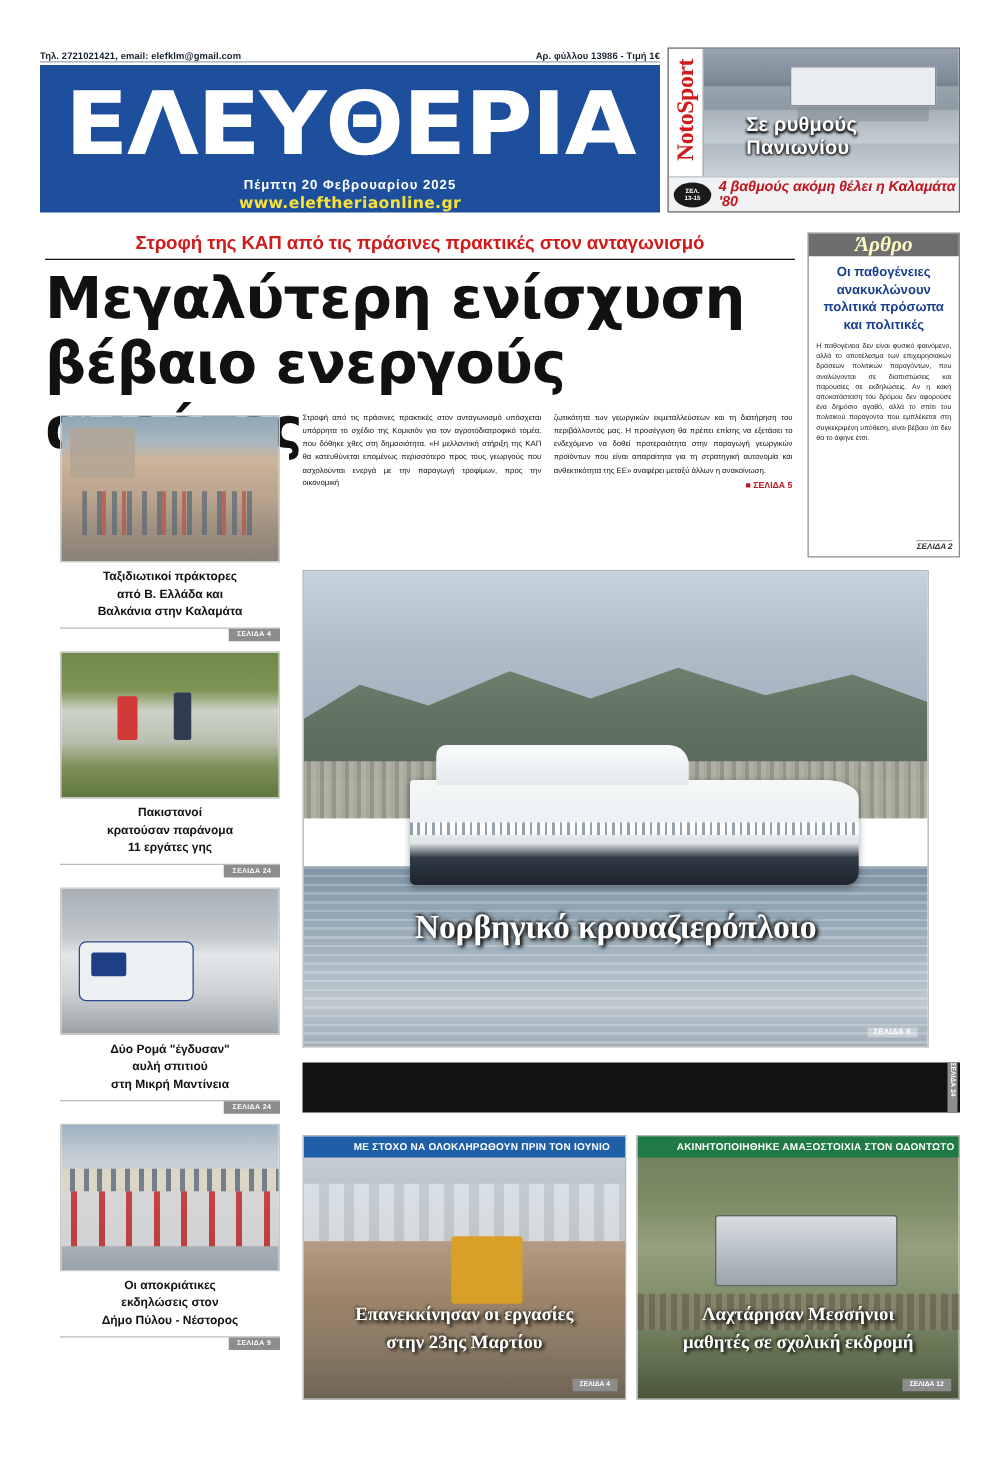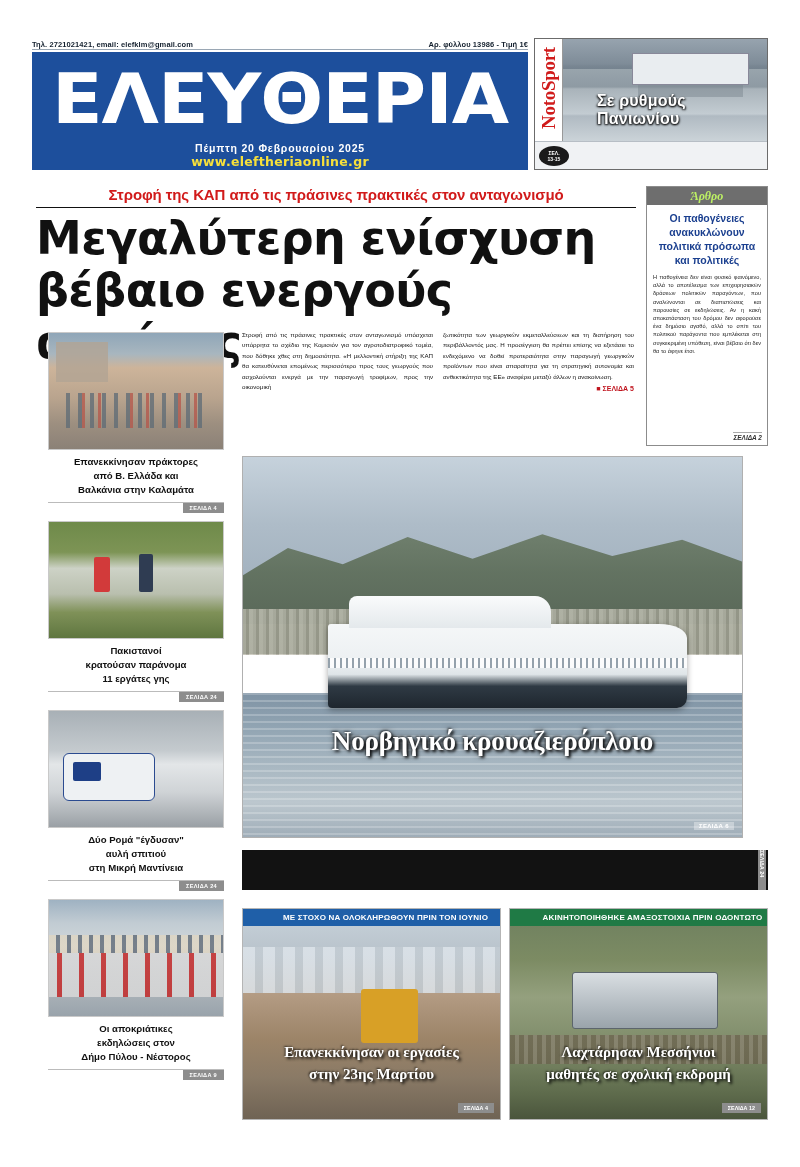--- a/index.html
+++ b/index.html
@@ -144,21 +144,21 @@
   .artbox {
     position: absolute; left: 646px; top: 186px;
     width: 122px; height: 260px;
     border: 1px solid #8c8c8c;
     background: #fff;
   }
   .artbox-head {
     height: 18px; background: #6e6e6e;
     display: flex; align-items: center; justify-content: center;
     font-family: "Liberation Serif", serif;
-    font-style: italic; font-weight: bold; font-size: 12px; color: #bef264;
+    font-style: italic; font-weight: bold; font-size: 17px; color: #fef9c3;
   }
   .artbox-title {
     padding: 6px 5px 4px;
     text-align: center;
     font-size: 10.5px; font-weight: bold; color: #1a3f8f;
     line-height: 14px;
   }
   .artbox-body {
     padding: 2px 6px 0;
     font-size: 5.6px; line-height: 8.2px; color: #222;
@@ -412,20 +412,21 @@
     <div class="ns-photo"></div>
     <div class="ns-spine">
       <div class="ns-spine-text">NotoSport</div>
     </div>
     <div class="ns-headline">Σε ρυθμούς Πανιωνίου</div>
     <div class="ns-footer">
       <div class="ns-badge">
         <span>ΣΕΛ.</span>
         <span>13-15</span>
       </div>
+      <div class="ns-footer-text">4 βαθμούς ακόμη θέλει η Καλαμάτα '80</div>
     </div>
   </div>
 
   <div class="kicker">Στροφή της ΚΑΠ από τις πράσινες πρακτικές στον ανταγωνισμό</div>
   <div class="headline">
     <span>Μεγαλύτερη ενίσχυση</span>
     <span class="l2">βέβαιο ενεργούς αγρότες</span>
   </div>
 
   <div class="artbox">
@@ -447,21 +448,21 @@
     </div>
   </div>
 
   <div class="sidecol">
 
     <div class="side-item">
       <div class="side-photo">
           <div class="ph-street"></div>
         </div>
       <div class="side-cap">
-        <span>Επανεκκίνησαν πράκτορες</span><br>
+        <span>Ταξιδιωτικοί πράκτορες</span><br>
         <span>από Β. Ελλάδα και</span><br>
         <span>Βαλκάνια στην Καλαμάτα</span>
       </div>
       <div class="side-page">
         <span>ΣΕΛΙΔΑ 4</span>
       </div>
     </div>
 
     <div class="side-item">
       <div class="side-photo">
@@ -530,21 +531,21 @@
       <div class="bot-ribbon blue">ΜΕ ΣΤΟΧΟ ΝΑ ΟΛΟΚΛΗΡΩΘΟΥΝ ΠΡΙΝ ΤΟΝ ΙΟΥΝΙΟ</div>
       <div class="bot-cap">
         <span>Επανεκκίνησαν οι εργασίες</span><br>
         <span>στην 23ης Μαρτίου</span>
       </div>
       <div class="bot-page">ΣΕΛΙΔΑ 4</div>
     </div>
 
     <div class="botcard">
       <div class="bot-fill ph-train"></div>
-      <div class="bot-ribbon green">ΑΚΙΝΗΤΟΠΟΙΗΘΗΚΕ ΑΜΑΞΟΣΤΟΙΧΙΑ ΠΡΙΝ ΟΔΟΝΤΩΤΟ</div>
+      <div class="bot-ribbon green">ΑΚΙΝΗΤΟΠΟΙΗΘΗΚΕ ΑΜΑΞΟΣΤΟΙΧΙΑ ΣΤΟΝ ΟΔΟΝΤΩΤΟ</div>
       <div class="bot-cap">
         <span>Λαχτάρησαν Μεσσήνιοι</span><br>
         <span>μαθητές σε σχολική εκδρομή</span>
       </div>
       <div class="bot-page">ΣΕΛΙΔΑ 12</div>
     </div>
 
   </div>
 
 </div>

